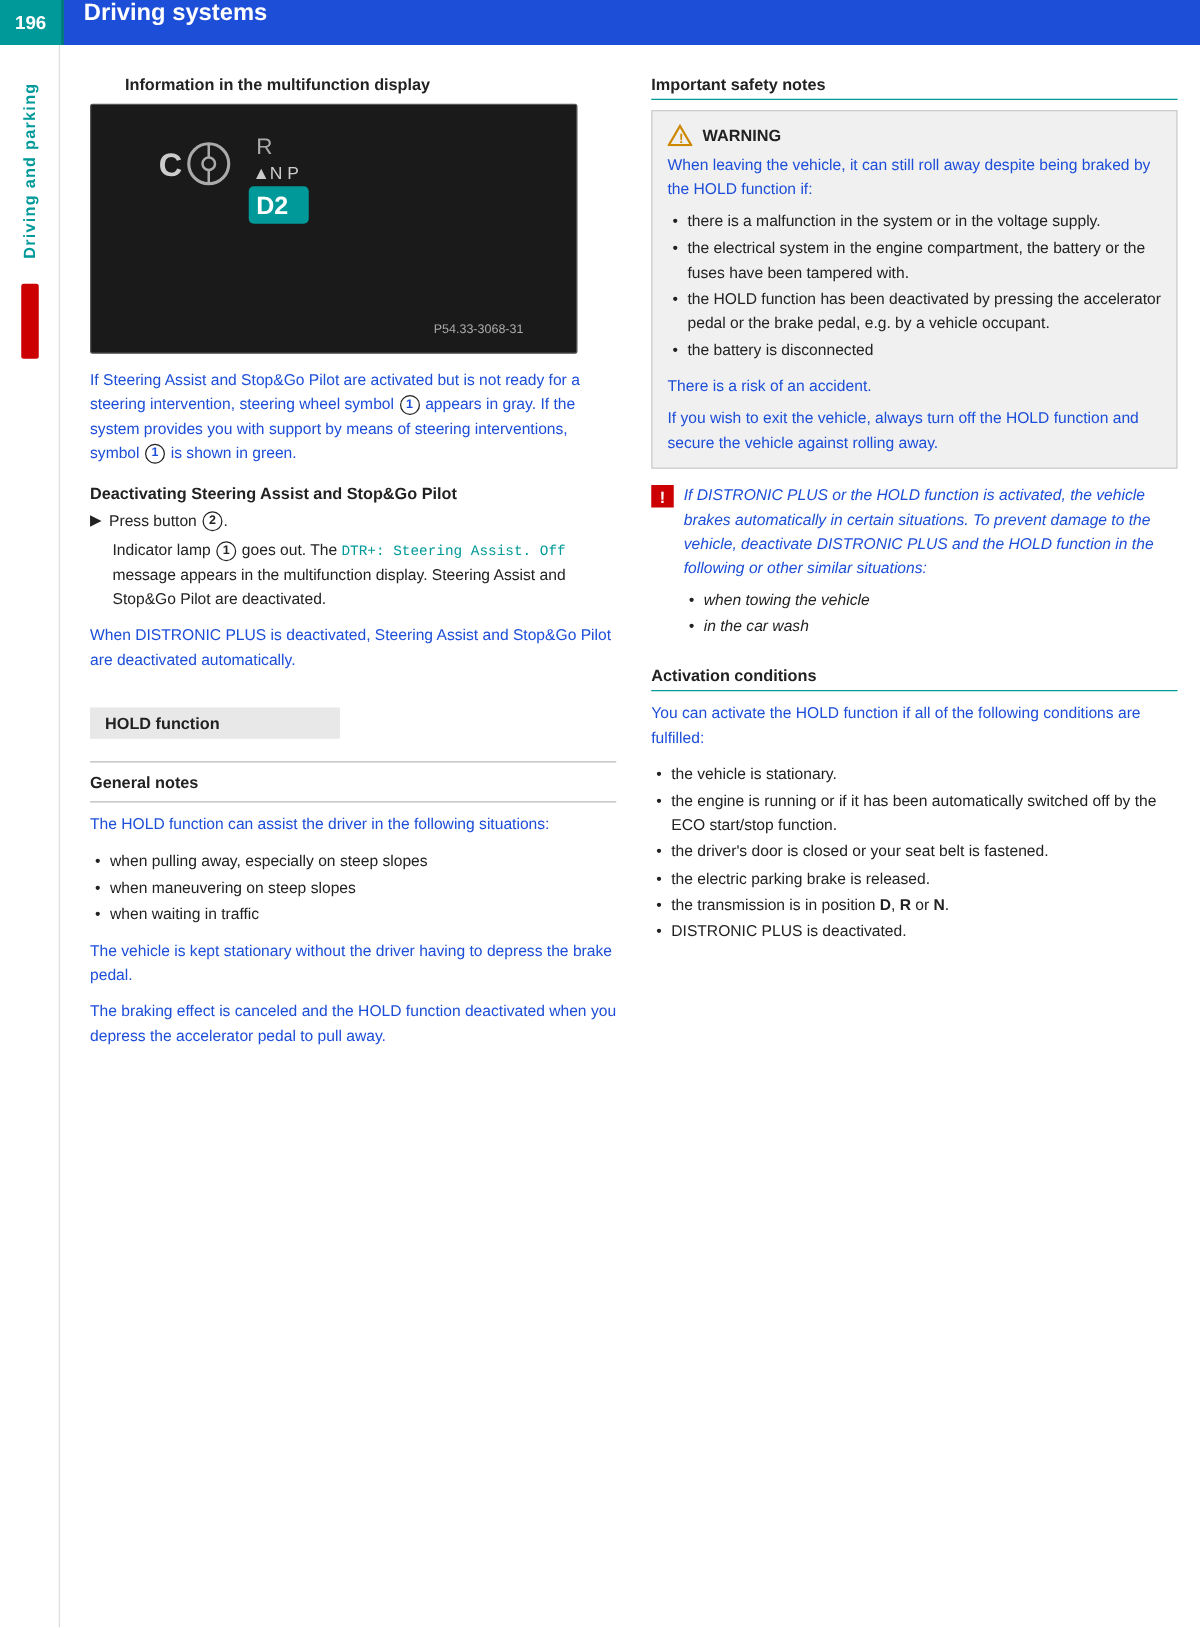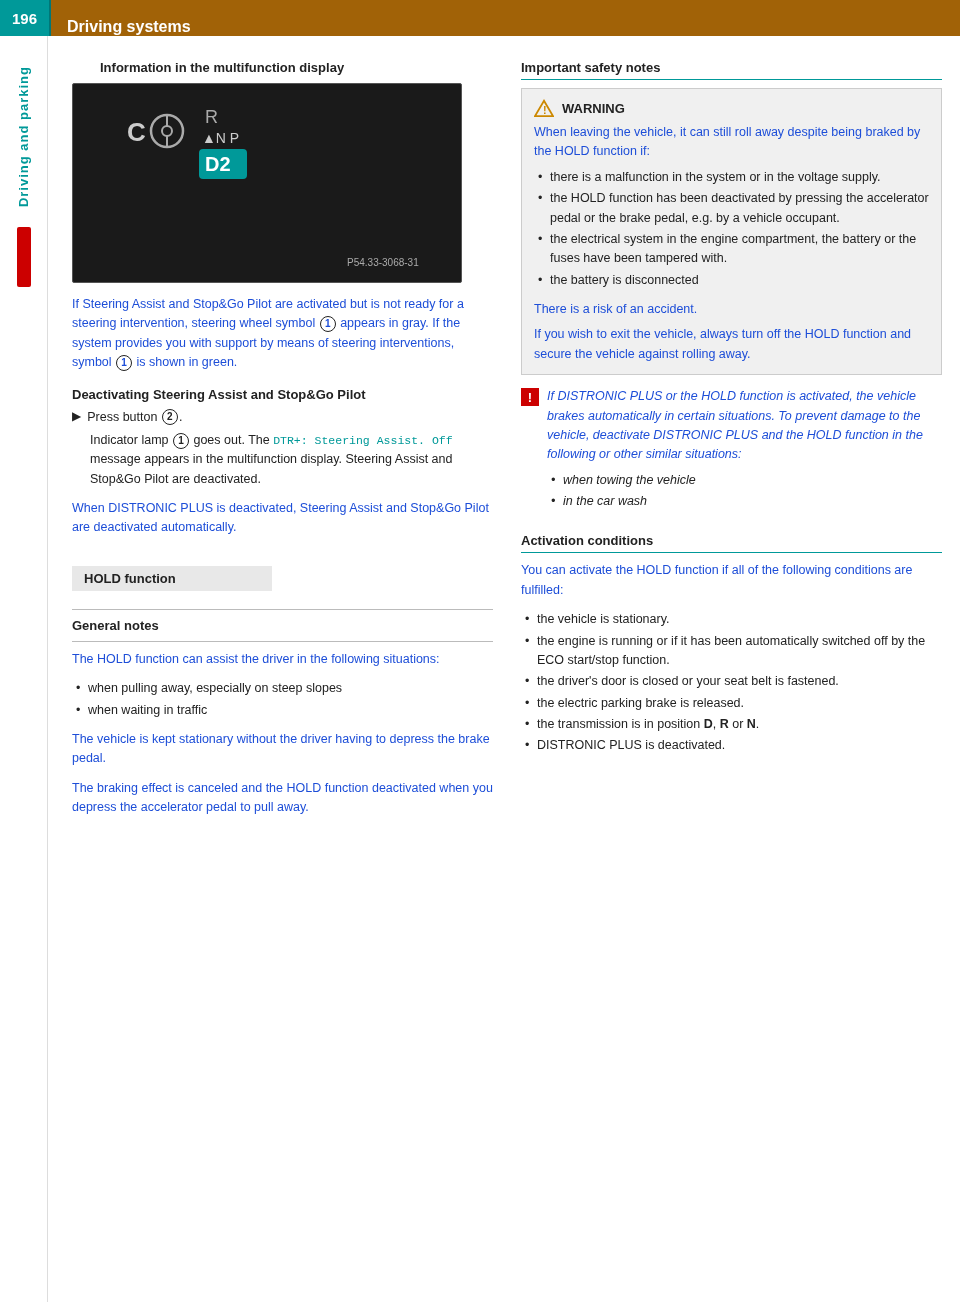--- a/index.html
+++ b/index.html
@@ -7,41 +7,41 @@
       font-family: Arial, Helvetica, sans-serif;
       font-size: 13px;
       background: #fff;
       color: #222;
       width: 960px;
       min-height: 1302px;
     }
 
     
     .header-bar {
-      background: #a16207;
+      background: #1d4ed8;
       color: #fff;
       display: flex;
-      align-items: flex-end;
+      align-items: flex-start;
       height: 36px;
       padding: 0 0 0 0;
     }
     .header-page-num {
       background: #009999;
       color: #fff;
       font-weight: bold;
       font-size: 15px;
       padding: 0 12px;
       height: 100%;
       display: flex;
       align-items: center;
       border-right: 2px solid #007777;
     }
     .header-title {
       font-weight: bold;
-      font-size: 16px;
+      font-size: 19px;
       padding-left: 16px;
       color: #fff;
     }
 
     
     .page-body {
       display: flex;
       flex-direction: row;
       min-height: 1266px;
     }
@@ -348,20 +348,21 @@
 
       
       <hr class="divider">
       <div class="bold-heading" style="margin-top:4px;">General notes</div>
       <hr class="divider">
 
       <p class="body-text">The HOLD function can assist the driver in the following situations:</p>
 
       <ul class="content-list">
         <li>when pulling away, especially on steep slopes</li>
+        <li>when maneuvering on steep slopes</li>
         <li>when waiting in traffic</li>
       </ul>
 
       <p class="body-text">The vehicle is kept stationary without the driver having to depress the brake pedal.</p>
       <p class="body-text">The braking effect is canceled and the HOLD function deactivated when you depress the accelerator pedal to pull away.</p>
 
     </div>
 
     <div class="right-col">
 
@@ -372,22 +373,22 @@
 
           <svg class="warning-triangle" viewBox="0 0 22 20" width="22" height="20">
             <polygon points="11,2 21,19 1,19" stroke="#c80" stroke-width="2" fill="none"></polygon>
             <text x="10" y="17" font-size="12" font-weight="bold" fill="#c80">!</text>
           </svg>
           <span>WARNING</span>
         </div>
         <p class="body-text" style="margin-bottom:6px;">When leaving the vehicle, it can still roll away despite being braked by the HOLD function if:</p>
         <ul class="content-list">
           <li>there is a malfunction in the system or in the voltage supply.</li>
+          <li>the electrical system in the engine compartment, the battery or the fuses have been tampered with.</li>
           <li>the HOLD function has been deactivated by pressing the accelerator pedal or the brake pedal, e.g. by a vehicle occupant.</li>
-          <li>the electrical system in the engine compartment, the battery or the fuses have been tampered with.</li>
           <li>the battery is disconnected</li>
         </ul>
         <p class="body-text" style="margin-bottom:6px;">There is a risk of an accident.</p>
         <p class="body-text" style="margin-bottom:0;">If you wish to exit the vehicle, always turn off the HOLD function and secure the vehicle against rolling away.</p>
       </div>
 
       <div class="note-box">
         <div class="note-icon">!</div>
         <div class="note-text">
           <p class="body-text" style="margin-bottom:6px;">If DISTRONIC PLUS or the HOLD function is activated, the vehicle brakes automatically in certain situations. To prevent damage to the vehicle, deactivate DISTRONIC PLUS and the HOLD function in the following or other similar situations:</p>

